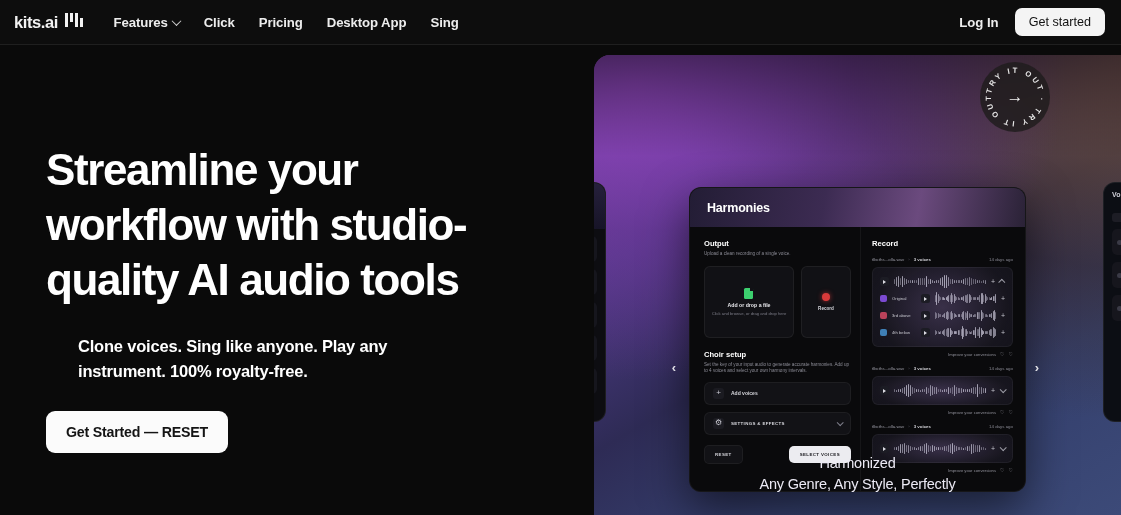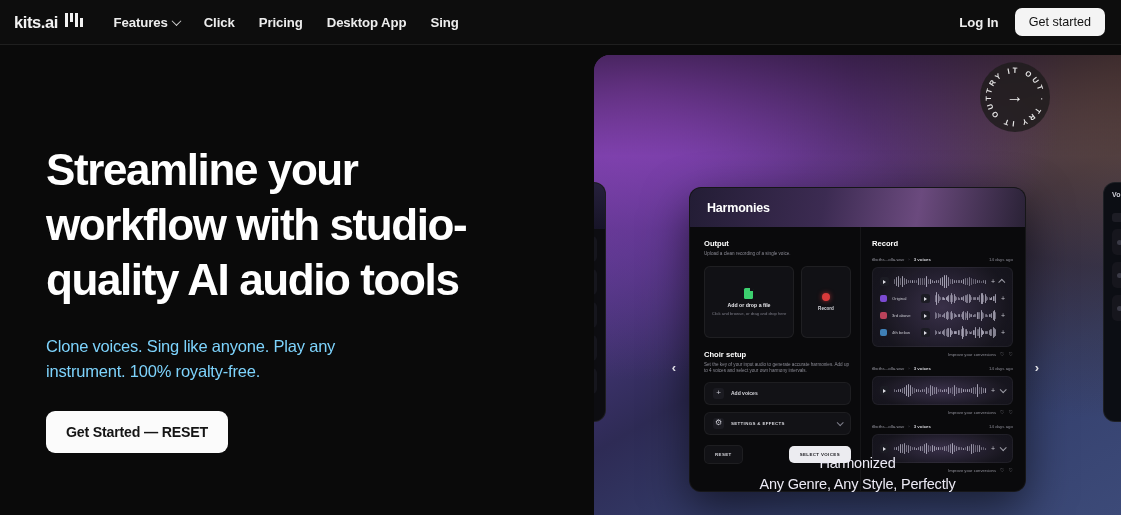--- a/index.html
+++ b/index.html
@@ -48,21 +48,21 @@
   
   .hero { display:flex; height:470px; width:100%; position:relative; background:#0a0a0a; }
 
   .hero-left { width:594px; padding:97px 0 0 46px; flex:none; }
   .headline {
     font-size:44px; line-height:55px; font-weight:700;
     letter-spacing:-1.4px; color:#fff; max-width:430px;
   }
   .sub {
     margin-top:27px; font-size:16.5px; line-height:25px;
-    color:#7dd3fc; max-width:330px; letter-spacing:-0.2px; font-weight:400;
+    color:#ffffff; max-width:330px; letter-spacing:-0.2px; font-weight:700;margin-left:32px;
   }
   .cta {
     margin-top:27px; display:inline-block; background:#fbfbfb; color:#141414;
     font-size:14.2px; font-weight:600; padding:13px 20px; border-radius:9px;
     cursor:pointer; letter-spacing:-0.2px;
   }
 
   
   .hero-right {
     position:absolute; left:594px; top:10px; width:527px; height:460px;

